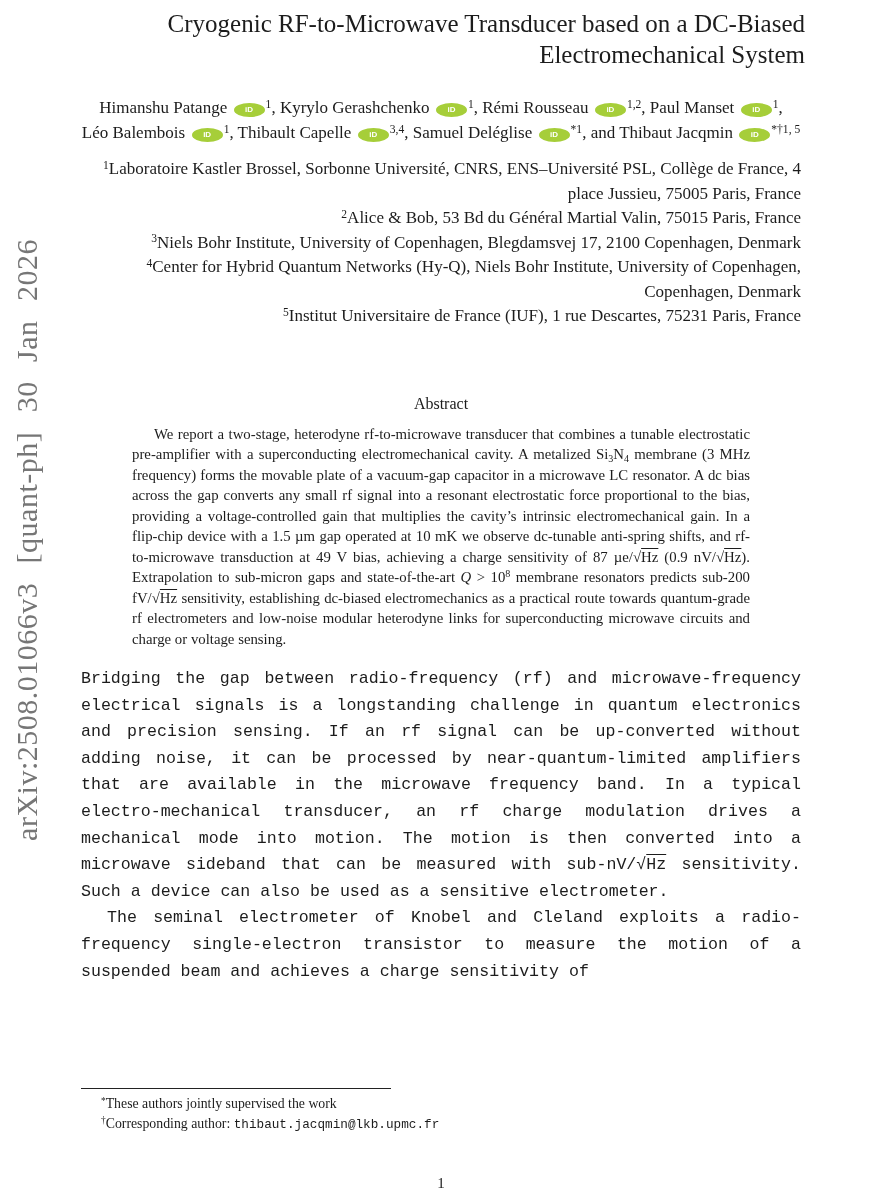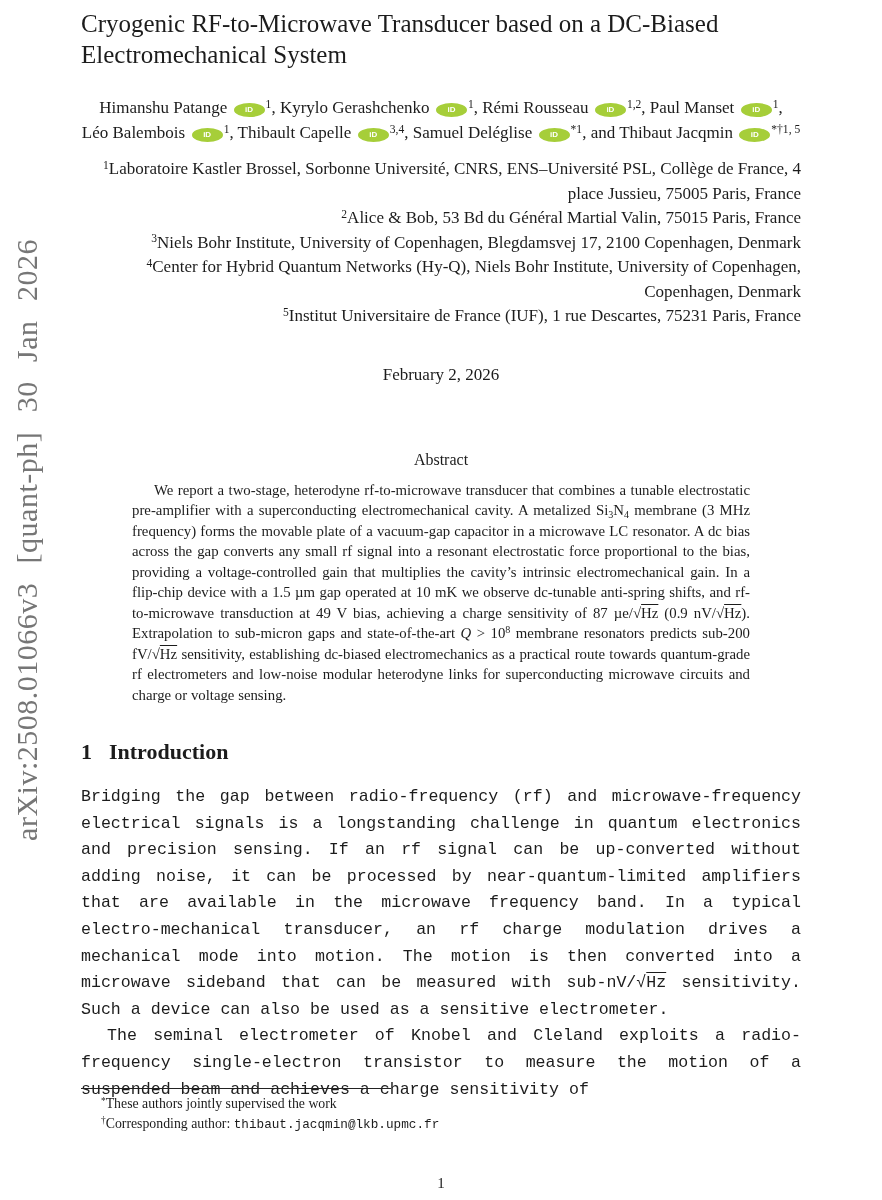--- a/index.html
+++ b/index.html
@@ -24,21 +24,21 @@
     white-space:nowrap;
     letter-spacing:0.5px;
   }
   .title{
     margin:0 auto;
     padding-top:8px;
     width:724px;
     font-size:25px;
     line-height:31px;
     font-weight:normal;
-    text-align:left;
+    text-align:right;
   }
   .authors{
     margin-top:25px;
     text-align:center;
     font-size:17px;
     line-height:25px;
   }
   .author{white-space:nowrap;}
   .orcid{
     display:inline-block;
@@ -128,26 +128,24 @@
     <div class="authors" id="authors"><span class="author">Himanshu Patange <span class="orcid" style="background: rgb(166, 206, 57);">iD</span><sup>1</sup></span>, <span class="author">Kyrylo Gerashchenko <span class="orcid" style="background: rgb(166, 206, 57);">iD</span><sup>1</sup></span>, <span class="author">Rémi Rousseau <span class="orcid" style="background: rgb(166, 206, 57);">iD</span><sup>1,2</sup></span>, <span class="author">Paul Manset <span class="orcid" style="background: rgb(166, 206, 57);">iD</span><sup>1</sup></span>, <span class="author">Léo Balembois <span class="orcid" style="background: rgb(166, 206, 57);">iD</span><sup>1</sup></span>, <span class="author">Thibault Capelle <span class="orcid" style="background: rgb(166, 206, 57);">iD</span><sup>3,4</sup></span>, <span class="author">Samuel Deléglise <span class="orcid" style="background: rgb(166, 206, 57);">iD</span><sup>*1</sup></span>, and <span class="author">Thibaut Jacqmin <span class="orcid" style="background: rgb(166, 206, 57);">iD</span><sup>*†1, 5</sup></span></div>
 
     <div class="affiliations" id="affiliations">
         <div class="affil"><sup>1</sup>Laboratoire Kastler Brossel, Sorbonne Université, CNRS, ENS–Université PSL, Collège de France, 4 place Jussieu, 75005 Paris, France</div>
         <div class="affil"><sup>2</sup>Alice &amp; Bob, 53 Bd du Général Martial Valin, 75015 Paris, France</div>
         <div class="affil"><sup>3</sup>Niels Bohr Institute, University of Copenhagen, Blegdamsvej 17, 2100 Copenhagen, Denmark</div>
         <div class="affil"><sup>4</sup>Center for Hybrid Quantum Networks (Hy-Q), Niels Bohr Institute, University of Copenhagen, Copenhagen, Denmark</div>
         <div class="affil"><sup>5</sup>Institut Universitaire de France (IUF), 1 rue Descartes, 75231 Paris, France</div>
       </div>
 
-    <div class="date">February 2, 2026</div>
 
     <div class="abstract-heading">Abstract</div>
     <p class="abstract-body" id="abstract-body">We report a two-stage, heterodyne rf-to-microwave transducer that combines a tunable electrostatic pre-amplifier with a superconducting electromechanical cavity. A metalized Si<sub>3</sub>N<sub>4</sub> membrane (3 MHz frequency) forms the movable plate of a vacuum-gap capacitor in a microwave LC resonator. A dc bias across the gap converts any small rf signal into a resonant electrostatic force proportional to the bias, providing a voltage-controlled gain that multiplies the cavity’s intrinsic electromechanical gain. In a flip-chip device with a 1.5 µm gap operated at 10 mK we observe dc-tunable anti-spring shifts, and rf-to-microwave transduction at 49 V bias, achieving a charge sensitivity of 87 µe/√<span class="ov">Hz</span> (0.9 nV/√<span class="ov">Hz</span>). Extrapolation to sub-micron gaps and state-of-the-art <i>Q</i> &gt; 10<sup>8</sup> membrane resonators predicts sub-200 fV/√<span class="ov">Hz</span> sensitivity, establishing dc-biased electromechanics as a practical route towards quantum-grade rf electrometers and low-noise modular heterodyne links for superconducting microwave circuits and charge or voltage sensing.</p>
 
-    <h2 class="section-heading"><span class="section-number">1</span><span>Introduction</span></h2>
 
     <div id="body-paragraphs">
         <p class="bodyp">Bridging the gap between radio-frequency (rf) and microwave-frequency electrical signals is a longstanding challenge in quantum electronics and precision sensing. If an rf signal can be up-converted without adding noise, it can be processed by near-quantum-limited amplifiers that are available in the microwave frequency band. In a typical electro-mechanical transducer, an rf charge modulation drives a mechanical mode into motion. The motion is then converted into a microwave sideband that can be measured with sub-nV/√<span class="ov">Hz</span> sensitivity. Such a device can also be used as a sensitive electrometer.</p>
         <p class="bodyp ind">The seminal electrometer of Knobel and Cleland exploits a radio-frequency single-electron transistor to measure the motion of a suspended beam and achieves a charge sensitivity of</p>
       </div>
   </div>
 
   <div class="footnotes-area">
     <hr class="fn-rule">
     <div id="footnotes">

